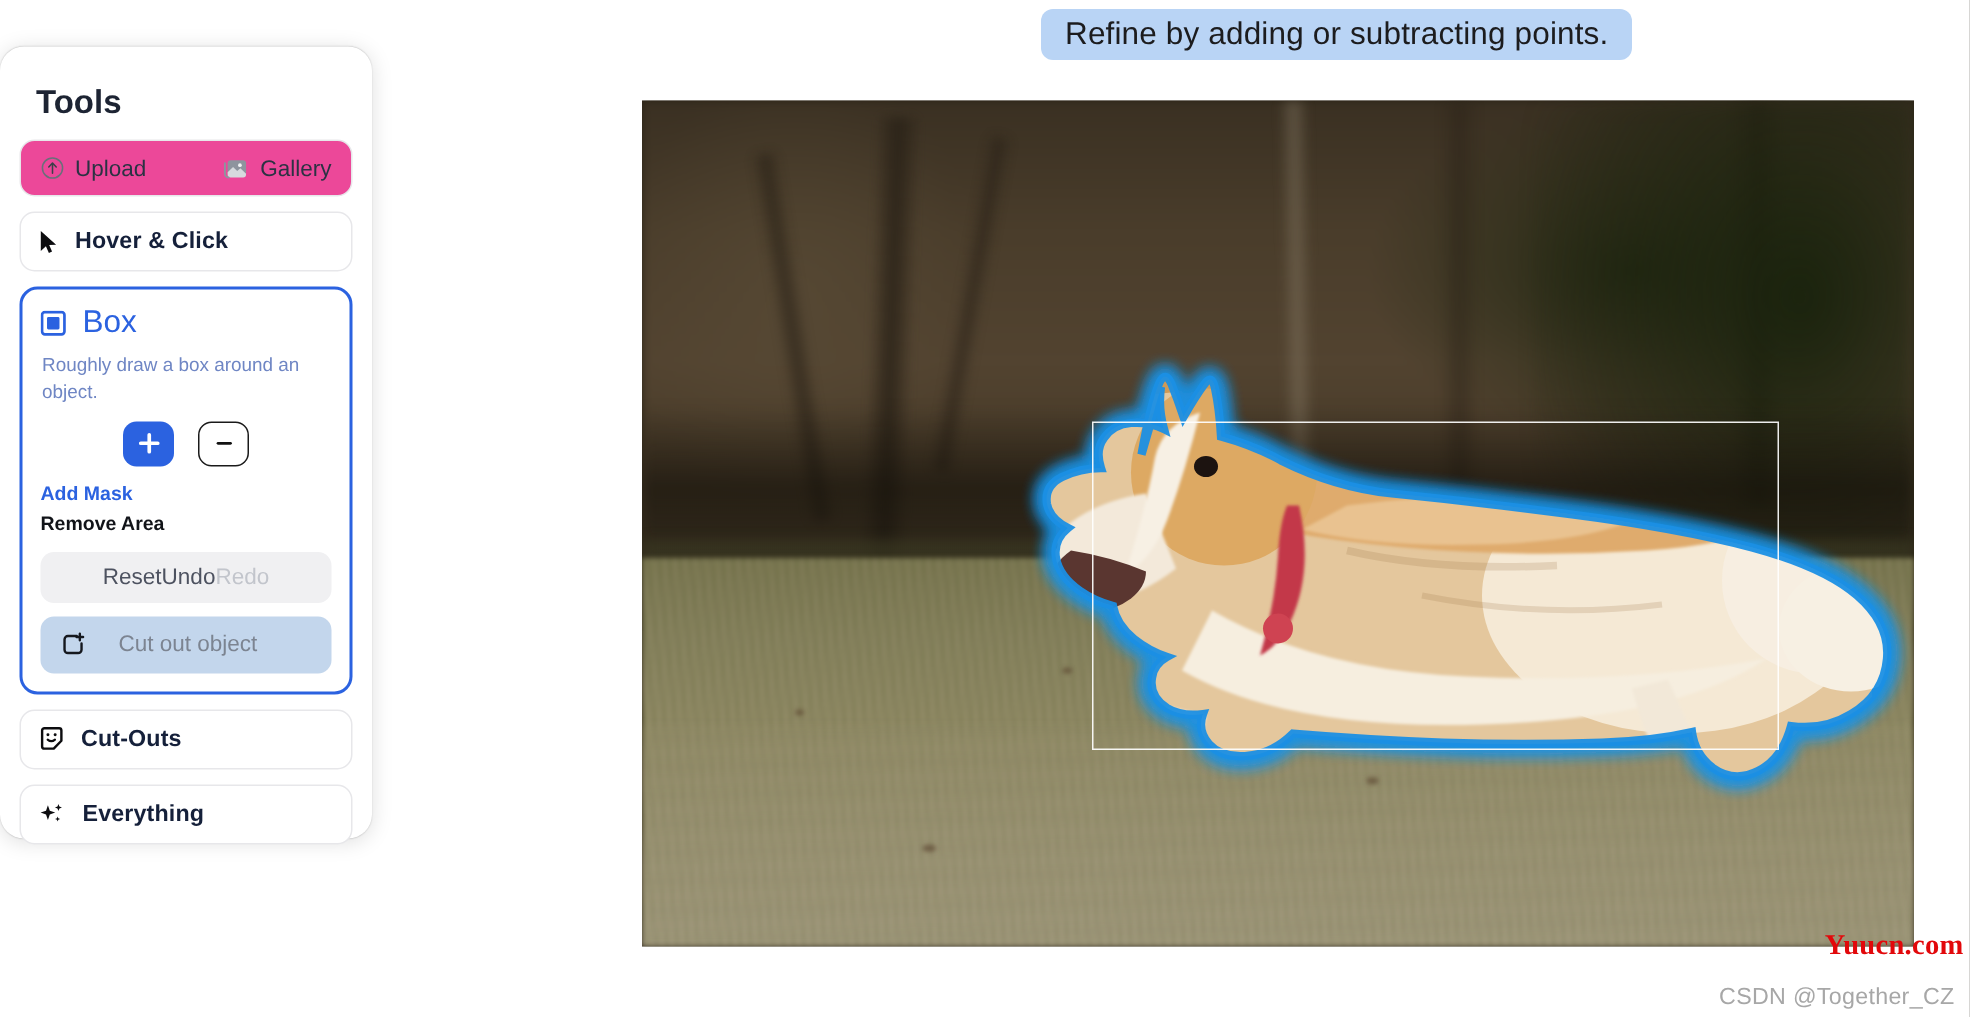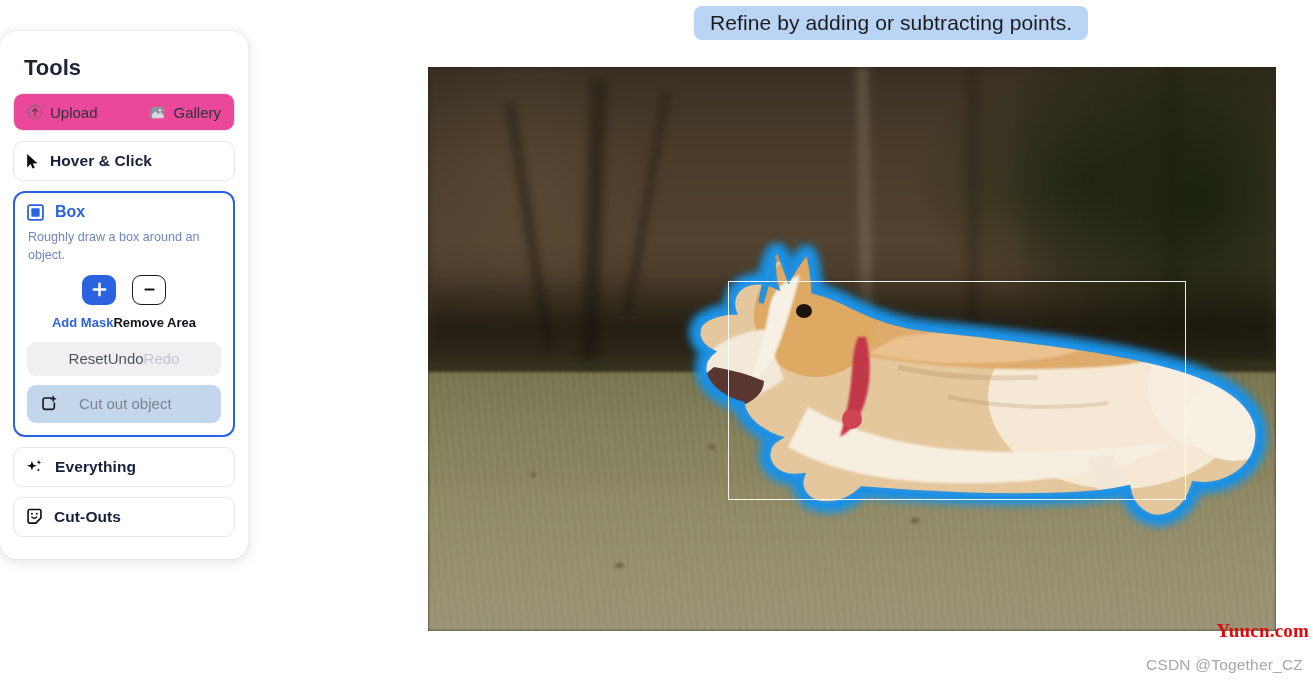--- a/index.html
+++ b/index.html
@@ -65,40 +65,40 @@
   
   .box-panel {
     border: 2px solid #2b62e0;
     border-radius: 12px;
     padding: 10px 12px 12px 12px;
     margin-bottom: 10px;
     background: #fff;
   }
   .box-head { display: flex; align-items: center; margin-bottom: 8px; }
   .box-head .lbl {
-    font-size: 16px; font-weight: 700; color: #2b62e0; margin-left: 11px;
+    font-size: 21px; font-weight: 400; color: #2b62e0; margin-left: 11px;
   }
   .box-desc {
     font-size: 12.6px; color: #6f86c4; line-height: 1.42;
     margin: 0 0 6px 1px;
   }
 
   .mask-actions { display: flex; justify-content: center; gap: 16px; margin-top: 10px; }
   .mask-col { display: flex; flex-direction: column; align-items: center; }
   .sq-btn {
     width: 34px; height: 30px; border-radius: 9px;
     display: flex; align-items: center; justify-content: center;
     cursor: pointer;
   }
   .sq-btn.add { background: #2b62e0; }
   .sq-btn.remove { background: #fff; border: 1.6px solid #1a1a1a; }
   .mask-lbl { font-size: 13px; font-weight: 700; margin-top: 5px; white-space: nowrap; }
   .mask-lbl.on { color: #2b62e0; }
   .mask-lbl.off { color: #111318; }
-  .mask-labels-row { display:flex; justify-content:center; margin-top:5px; }
+  .mask-labels-row { display:flex; justify-content:center; margin-top:5px;flex-direction:column; }
 
   .hist-row {
     display: flex; align-items: center; justify-content: center;
     background: #f0f0f2; border-radius: 9px;
     height: 34px; margin-top: 12px; padding: 0 6px;
   }
   .hist-btn { font-size: 15px; color: #4d5260; cursor: pointer; }
   .hist-btn.disabled { color: #c2c5cc; cursor: default; }
 
   .cutout-btn {
@@ -282,39 +282,39 @@
             <path d="M11.8 3.2 H5.6 a2.4 2.4 0 0 0-2.4 2.4 v7.2 a2.4 2.4 0 0 0 2.4 2.4 h7.2 a2.4 2.4 0 0 0 2.4-2.4 V8.4" fill="none" stroke="#15181e" stroke-width="1.7" stroke-linecap="round"></path>
             <path d="M14 1.6 V6.2 M11.7 3.9 H16.3" stroke="#15181e" stroke-width="1.7" stroke-linecap="round"></path>
           </svg>
         </span>
         <span class="lbl">Cut out object</span>
       </div>
     </div>
 
     <div class="tool-btn">
       <span>
-        <svg width="18" height="18" viewBox="0 0 20 20">
-          <path d="M6.6 3.2 L8 7.2 L12 8.6 L8 10 L6.6 14 L5.2 10 L1.2 8.6 L5.2 7.2 Z" fill="#0c0c0f"></path>
-          <path d="M14.4 2.2 L15.1 4.1 L17 4.8 L15.1 5.5 L14.4 7.4 L13.7 5.5 L11.8 4.8 L13.7 4.1 Z" fill="#0c0c0f"></path>
-          <path d="M13.8 11.4 L14.3 12.8 L15.7 13.3 L14.3 13.8 L13.8 15.2 L13.3 13.8 L11.9 13.3 L13.3 12.8 Z" fill="#0c0c0f"></path>
-        </svg>
-      </span>
-      <span class="lbl">Everything</span>
-    </div>
-
-    <div class="tool-btn">
-      <span>
         <svg width="17" height="17" viewBox="0 0 18 18">
           <path d="M2.2 3.2 a1.6 1.6 0 0 1 1.6-1.6 h10.4 a1.6 1.6 0 0 1 1.6 1.6 v7.2 L10.4 16 H3.8 a1.6 1.6 0 0 1-1.6-1.6 z" fill="none" stroke="#0c0c0f" stroke-width="1.7" stroke-linejoin="round"></path>
           <circle cx="6.3" cy="6.2" r="1.05" fill="#0c0c0f"></circle>
           <circle cx="11.4" cy="6.2" r="1.05" fill="#0c0c0f"></circle>
           <path d="M6.1 9.6 q2.6 2.3 5.2 0" fill="none" stroke="#0c0c0f" stroke-width="1.5" stroke-linecap="round"></path>
         </svg>
       </span>
       <span class="lbl">Cut-Outs</span>
+    </div>
+
+    <div class="tool-btn">
+      <span>
+        <svg width="18" height="18" viewBox="0 0 20 20">
+          <path d="M6.6 3.2 L8 7.2 L12 8.6 L8 10 L6.6 14 L5.2 10 L1.2 8.6 L5.2 7.2 Z" fill="#0c0c0f"></path>
+          <path d="M14.4 2.2 L15.1 4.1 L17 4.8 L15.1 5.5 L14.4 7.4 L13.7 5.5 L11.8 4.8 L13.7 4.1 Z" fill="#0c0c0f"></path>
+          <path d="M13.8 11.4 L14.3 12.8 L15.7 13.3 L14.3 13.8 L13.8 15.2 L13.3 13.8 L11.9 13.3 L13.3 12.8 Z" fill="#0c0c0f"></path>
+        </svg>
+      </span>
+      <span class="lbl">Everything</span>
     </div>
   </div>
 
   <div class="canvas-wrap">
     <div class="photo">
       <div class="sky"></div>
       <div class="tree t1"></div>
       <div class="tree t2"></div>
       <div class="tree t3"></div>
       <div class="tree t4"></div>

